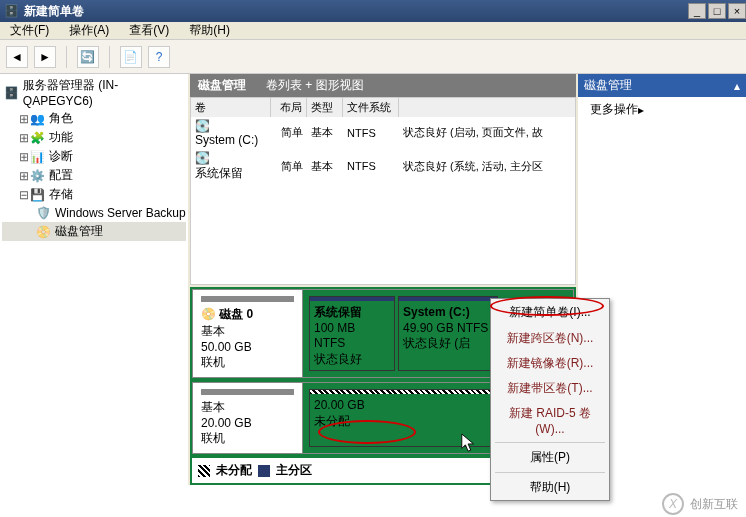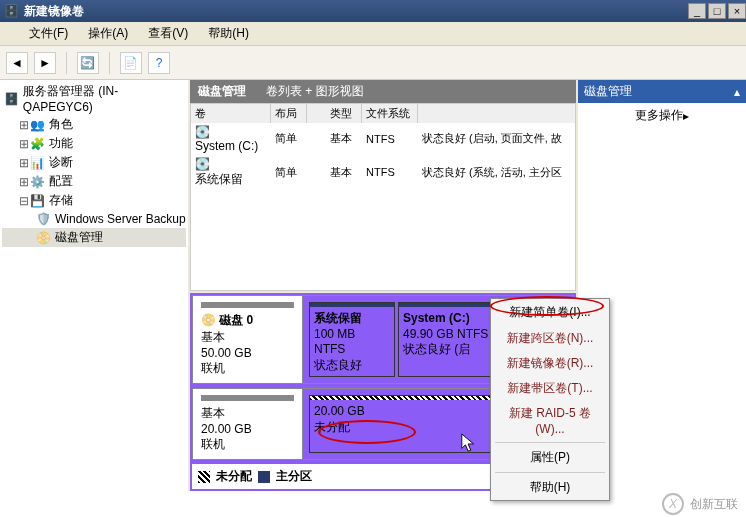--- a/index.html
+++ b/index.html
@@ -4,21 +4,21 @@
 <style>
 * { box-sizing: border-box; margin: 0; padding: 0; font-family: "Microsoft YaHei", SimSun, Arial, sans-serif; font-size: 12px; }
 body { background: #fff; width: 746px; height: 517px; position: relative; overflow: hidden; }
 
 .titlebar { height: 22px; background: linear-gradient(#3d5b8a,#2b4670); color: #fff; display: flex; align-items: center; padding-left: 4px; }
 .titlebar .icon { width: 16px; height: 16px; margin-right: 4px; display:flex; align-items:center; justify-content:center;}
 .titlebar .title { font-weight: bold; }
 .titlebar .spacer { flex: 1; }
 .titlebar .wbtn { width: 18px; height: 16px; background:#d6d3ce; color:#000; border:1px solid #888; margin-left:2px; display:flex; align-items:center; justify-content:center; font-size:11px;}
 
-.menubar { height: 24px; background:#ece9d8; display:flex; align-items:center; padding-left:23px; border-bottom:1px solid #ccc; gap:8px;}
+.menubar { height: 18px; background:#ece9d8; display:flex; align-items:center; padding-left:4px; border-bottom:1px solid #ccc; gap:8px;}
 .menubar span { padding:2px 6px; }
 
 .toolbar { height: 34px; background:#f4f2ea; border-bottom:1px solid #ccc; display:flex; align-items:center; padding-left:6px; gap:6px;}
 .toolbar .tbtn { width:22px; height:22px; border:1px solid #ccc; background:#fdfdfb; display:flex; align-items:center; justify-content:center;}
 .toolbar .sep { width:1px; height:22px; background:#ccc; margin:0 4px;}
 
 .workspace { display:flex; height: calc(517px - 22px - 22px - 34px - 28px); }
 
 .tree { width: 190px; border-right:2px solid #ece9d8; overflow:hidden; padding:2px;}
 .tree-item { display:flex; align-items:center; padding:1px 0 1px 2px;}
@@ -30,44 +30,44 @@
 
 .middle { flex:1; display:flex; flex-direction:column; background:#fff;}
 .mid-header { height: 24px; background:#7a7a7a; color:#fff; display:flex; align-items:center; padding:0 8px; gap:20px;}
 .mid-header .disk-label { font-weight:bold;}
 .tbl { border:1px solid #ccc; }
 .tbl-head { display:flex; background:#efefef; }
 .tbl-head div { border-right:1px solid #ccc; padding:2px 4px; font-size:11px;}
 .tbl-row { display:flex; align-items:center;}
 .tbl-row div { padding:2px 4px; font-size:11px; white-space:nowrap; overflow:hidden;}
 .col-vol { width:80px;}
-.col-layout { width:36px;}
-.col-type{width:36px;margin-left:19px;}
+.col-layout { width:36px;text-align:right;}
+.col-type{width:36px;}
 .col-fs{width:56px;}
 .col-status{flex:1;}
 .tbl-row .dicon { width:16px; display:flex;}
 
-.disk-pane { border-top:2px solid #ece9d8; padding:2px; background:#8b5cf6; position:relative;}
+.disk-pane { border-top:2px solid #ece9d8; padding:2px; background:#15803d; position:relative;}
 .disk-row { display:flex; margin-bottom:4px; border:1px solid #888;}
 .disk-info { width:110px; background:#fff; padding:6px 8px; border-right:1px solid #888;}
 .disk-info .bar { height:6px; background:#888; margin-bottom:4px;}
 .disk-part-area { flex:1; display:flex; gap:3px; padding:6px;}
 .part { flex:0 0 auto; border:1px solid #333; padding:2px 4px; position:relative;}
 .part .partbar { height:4px; background:#283a6b; position:absolute; top:0; left:0; right:0;}
 .part-inner { padding-top:6px; font-size:11px; line-height:1.3;}
 .part.unalloc .partbar{ background: repeating-linear-gradient(45deg,#000,#000 2px,#fff 2px,#fff 4px);}
 .disk-legend { display:flex; align-items:center; gap:6px; padding:4px 6px; background:#fff;}
 .leg-sw { width:12px; height:12px; }
 .leg-sw.unalloc { background: repeating-linear-gradient(45deg,#000,#000 2px,#fff 2px,#fff 4px);}
 .leg-sw.primary { background:#283a6b;}
 
 .rightpanel { width:170px; border-left:2px solid #ece9d8; background:#fff;}
 .rightpanel .rp-head { height:24px; background:#7a7a7a; color:#fff; display:flex; align-items:center; padding-left:8px;}
 .rp-sel { background:#2f5fa9; color:#fff; padding:3px 6px; display:flex; justify-content:space-between; align-items:center;}
-.rp-item { padding:4px 12px; display:flex; justify-content:center; align-items:center;}
+.rp-item { padding:4px 12px; display:flex; justify-content:flex-start; align-items:center;}
 
 .context-menu { position:absolute; left:490px; top:298px; width:120px; background:#f4f4f4; border:1px solid #8a8a8a; box-shadow:2px 2px 4px rgba(0,0,0,0.3);text-align:center;}
 .context-menu .cm-item { padding:4px 10px; font-size:12px;}
 .context-menu .cm-item.disabled { color:#7f1d1d;}
 .context-menu .cm-sep { height:1px; background:#ccc; margin:2px 4px;}
 .context-menu .cm-item.highlight { border:1px solid transparent;}
 
 .oval { position:absolute; border:2px solid #d00000; border-radius:50%; pointer-events:none;}
 .oval1 { left:490px; top:296px; width:114px; height:20px;}
 .oval2 { left:318px; top:420px; width:98px; height:24px;}
@@ -76,21 +76,21 @@
 .cursor-arrow svg { width:100%; height:100%;}
 
 .footer-brand { position:absolute; right:8px; bottom:2px; display:flex; align-items:center; gap:6px; color:#999; font-size:13px;}
 .footer-brand .logo { width:22px; height:22px; border:2px solid #bbb; border-radius:50%; display:flex; align-items:center; justify-content:center; color:#bbb; font-style:italic;}
 </style>
 </head>
 <body>
 
 <div class="titlebar">
   <span class="icon">🗄️</span>
-  <span class="title">新建镜像卷</span>
+  <span class="title">新建简单卷</span>
   <span class="spacer"></span>
   <span class="wbtn">_</span>
   <span class="wbtn">□</span>
   <span class="wbtn">×</span>
 </div>
 
 <div class="menubar">
   <span>文件(F)</span>
   <span>操作(A)</span>
   <span>查看(V)</span>

